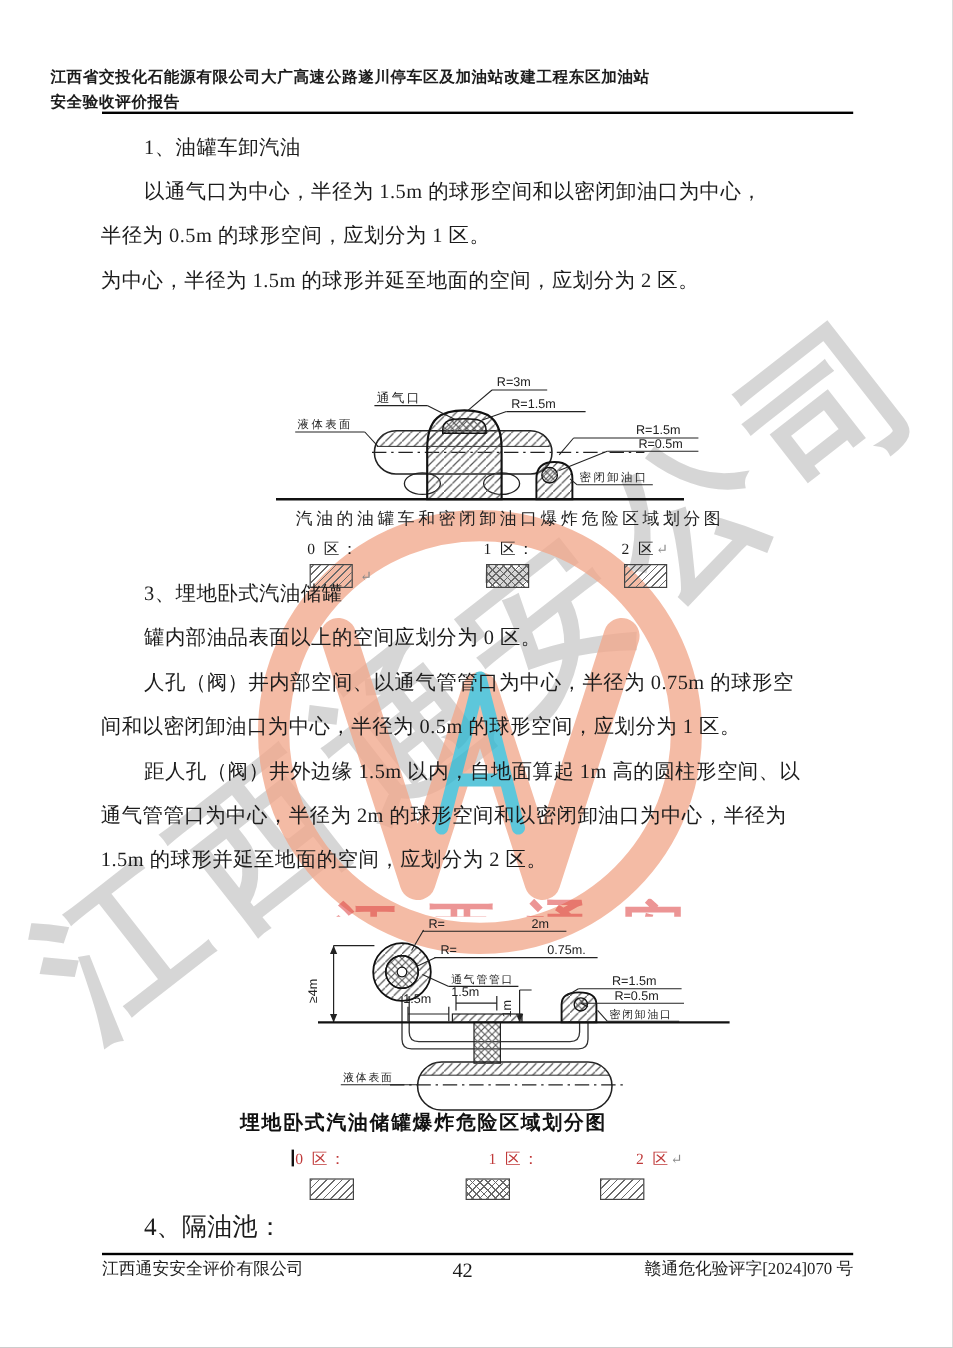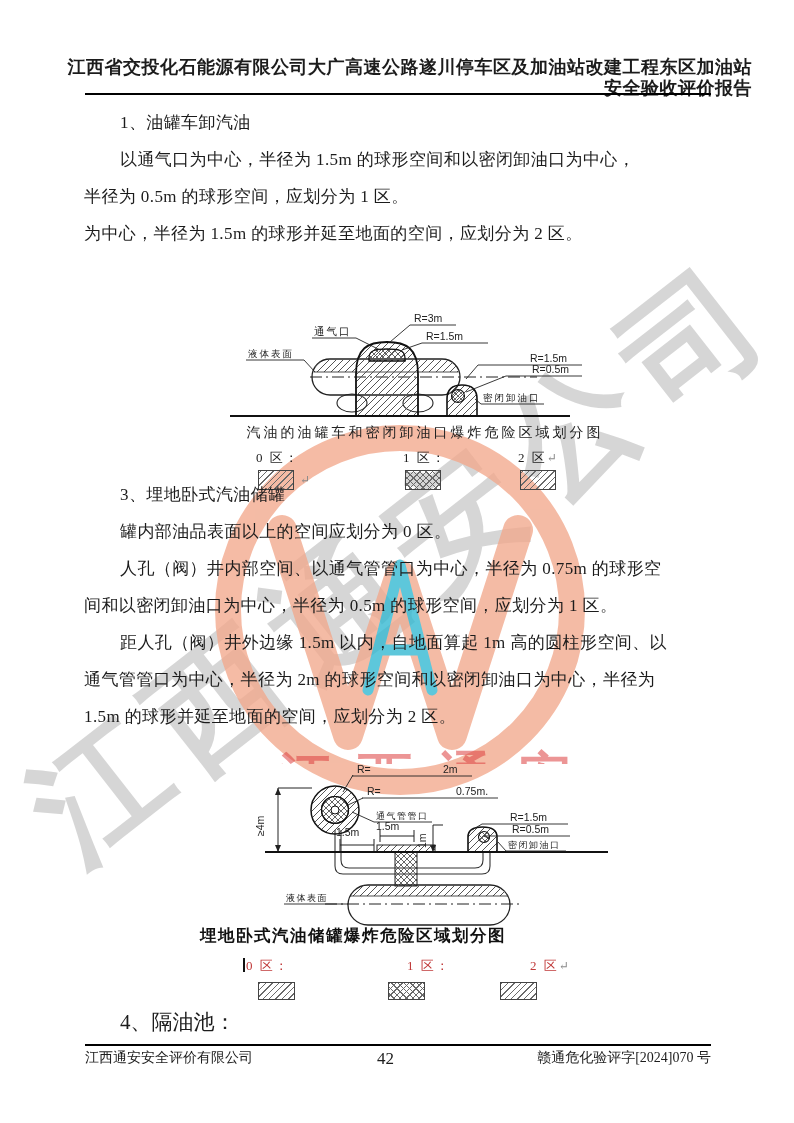--- a/index.html
+++ b/index.html
@@ -26,21 +26,21 @@
   .wm-stamp{position:absolute;left:190px;top:400px;}
   .wm-redstrip{
     position:absolute;left:278px;top:749px;width:340px;height:15px;
     overflow:hidden;opacity:0.55;
   }
   .wm-redstrip span{
     font-family:"Liberation Sans","DejaVu Sans",sans-serif;
     font-size:54px;font-weight:700;letter-spacing:26px;color:#dd4040;line-height:1.05;
   }
   
-  .hdr{position:absolute;left:42px;width:710px;text-align:right;font-weight:700;font-size:18px;letter-spacing:0.5px;}
+  .hdr{position:absolute;left:42px;width:710px;text-align:left;font-weight:700;font-size:13px;letter-spacing:0.5px;}
   .hdr1{top:55px;}
   .hdr2{top:76px;}
   .rule{position:absolute;left:85px;width:626px;background:#000;}
   .rule-top{top:93px;height:2px;}
   .rule-bottom{top:1044px;height:1.5px;}
   .ftr{position:absolute;top:1049px;font-size:14px;}
   .ftr-left{left:85px;}
   .ftr-page{left:377px;width:40px;text-align:left;font-size:17px;}
   .ftr-right{left:490px;width:221px;text-align:right;}
   

